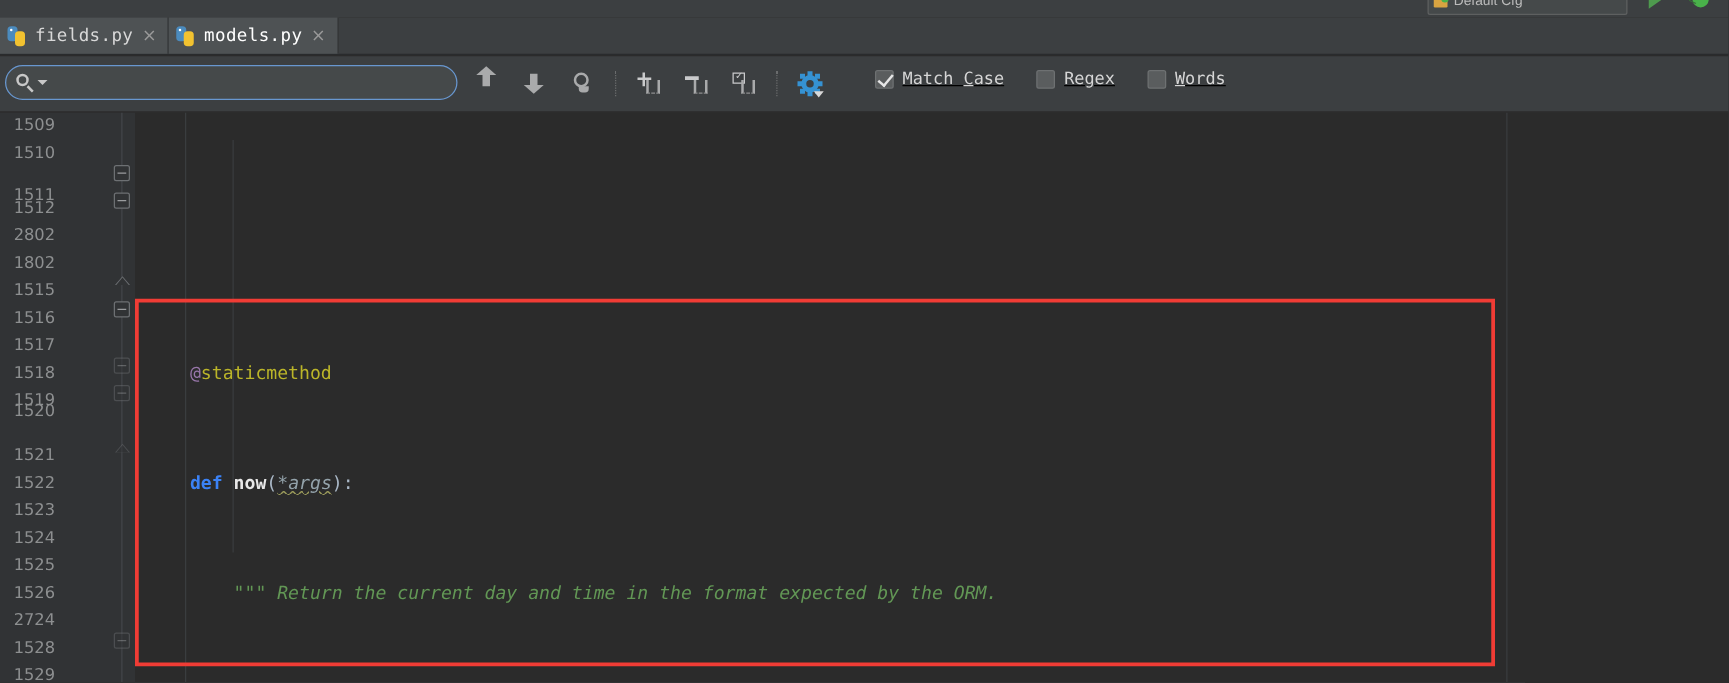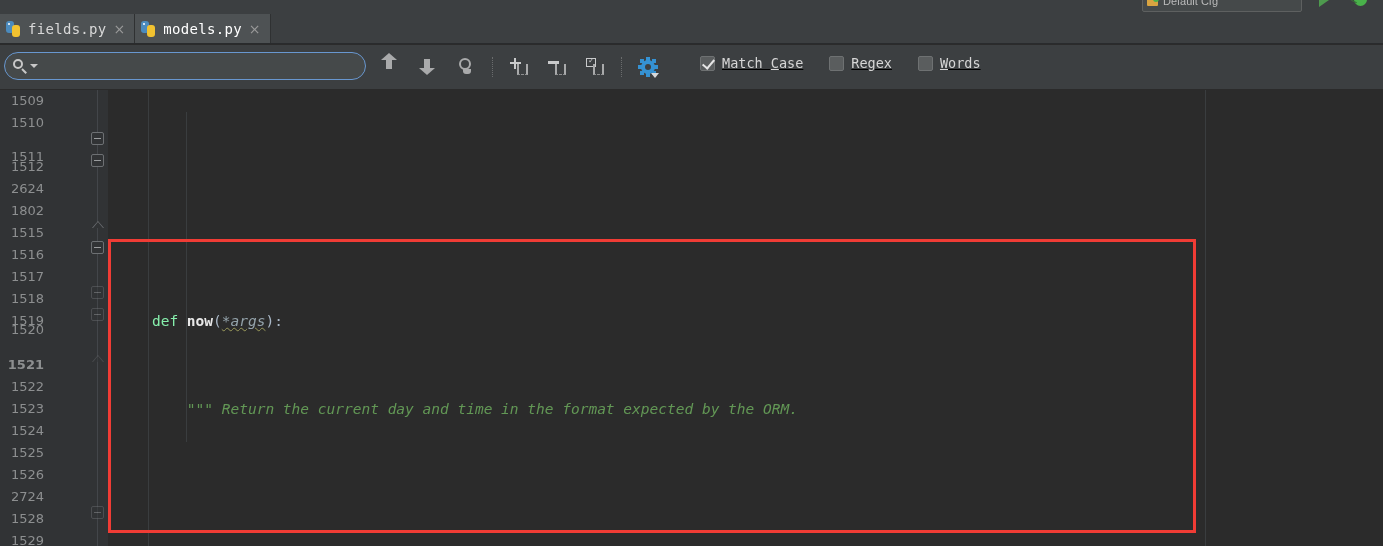--- a/index.html
+++ b/index.html
@@ -320,21 +320,21 @@
   .code-line {
     height: 22px; line-height: 22px; padding-left: 9px;
     white-space: pre;
   }
   .right-margin {
     position: absolute; left: 1205px; top: 0; width: 1px; height: 456px;
     background: #3a3d3f;
   }
 
   
-  .kw { color: #86efac; font-weight: normal; }
+  .kw { color: #3b82f6; font-weight: bold; }
   .deco { color: #bbb529; }
   .deco-at { color: #9876aa; }
   .fn-def { color: #e8e8e8; font-weight: bold; }
   .par { color: #a9b7c6; }
   .param { color: #94a3ab; font-style: italic; }
   .doc { color: #629755; font-style: italic; }
   .num { color: #6897bb; margin-left: 27px; }
   .plain { color: #a9b7c6; }
   .squig {
     text-decoration: underline;
@@ -475,29 +475,29 @@
 
   <div class="editor">
 
     <div class="gutter">
       <div class="fold-rail"></div>
       <div id="gutter-nums">
           <div class="num" style="top: 0px;">1509</div>
           <div class="num" style="top: 22px;">1510</div>
           <div class="num" style="top: 56px;">1511</div>
           <div class="num" style="top: 66px;">1512</div>
-          <div class="num" style="top: 88px;">2624</div>
+          <div class="num" style="top: 88px;">2802</div>
           <div class="num" style="top: 110px;">1802</div>
           <div class="num" style="top: 132px;">1515</div>
           <div class="num" style="top: 154px;">1516</div>
           <div class="num" style="top: 176px;">1517</div>
           <div class="num" style="top: 198px;">1518</div>
           <div class="num" style="top: 220px;">1519</div>
           <div class="num" style="top: 229px;">1520</div>
-          <div class="num" style="top: 264px; font-weight: bold;">1521</div>
+          <div class="num" style="top: 264px;">1521</div>
           <div class="num" style="top: 286px;">1522</div>
           <div class="num" style="top: 308px;">1523</div>
           <div class="num" style="top: 330px;">1524</div>
           <div class="num" style="top: 352px;">1525</div>
           <div class="num" style="top: 374px;">1526</div>
           <div class="num" style="top: 396px;">2724</div>
           <div class="num" style="top: 418px;">1528</div>
           <div class="num" style="top: 440px;">1529</div>
         </div>
 
@@ -510,20 +510,21 @@
       <div class="fold-mark arrow faint" style="top:262px"></div>
       <div class="fold-mark minus faint" style="top:416px"></div>
     </div>
 
     <div class="code">
       <div class="vsep" style="left:40px; top:0; height:456px;"></div>
       <div class="vsep" style="left:78px; top:22px; height:330px;"></div>
 
       <div class="code-line"></div>
 
+      <div class="code-line"><span class="plain">    </span><span class="deco-at">@</span><span class="deco">staticmethod</span></div>
 
       <div class="code-line"><span class="plain">    </span><span class="kw">def </span><span class="fn-def">now</span><span class="par">(</span><span class="param squig">*args</span><span class="par">):</span></div>
 
       <div class="code-line"><span class="plain">        </span><span class="doc">""" Return the current day and time in the format expected by the ORM.</span></div>
 
       
 
       
 
       

